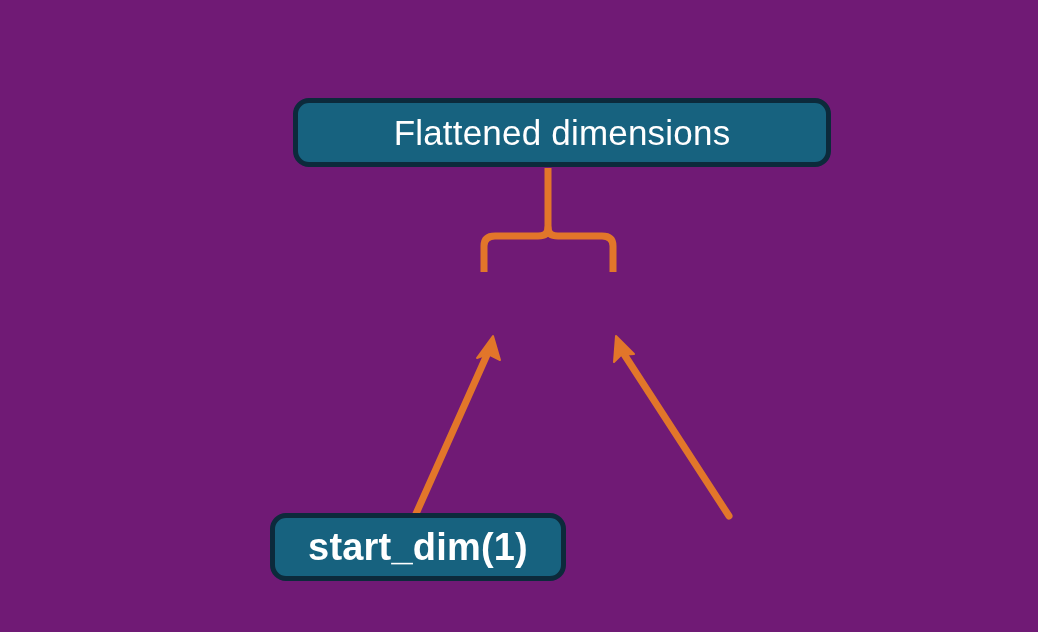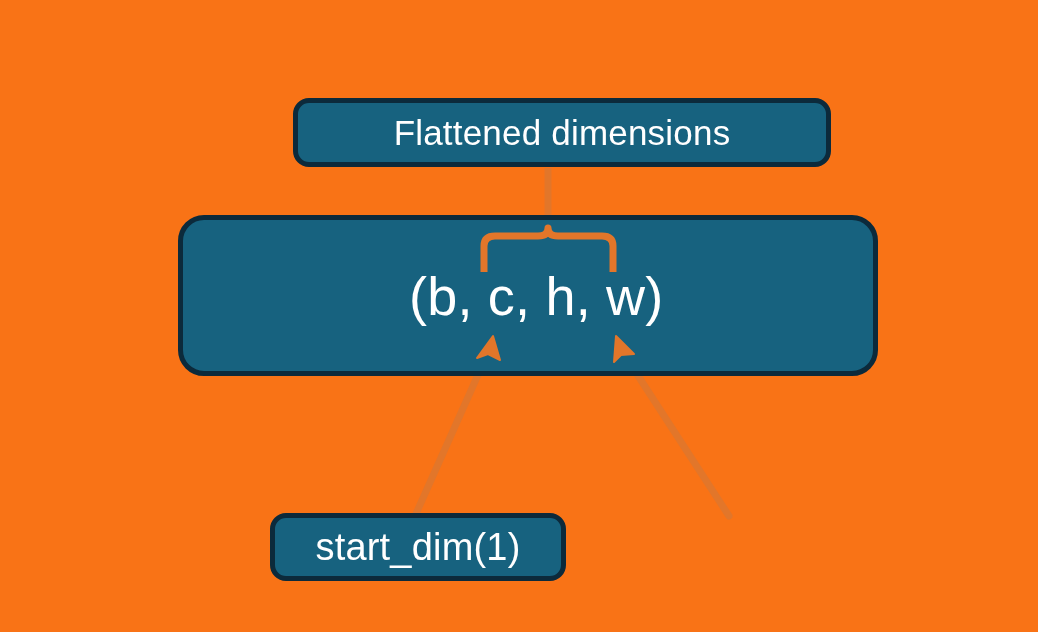--- a/index.html
+++ b/index.html
@@ -7,21 +7,21 @@
     padding: 0;
     background: #ffffff;
   }
   body {
     font-family: "Liberation Sans", sans-serif;
   }
   #stage {
     position: relative;
     width: 1038px;
     height: 632px;
-    background: #f97316;
+    background: #701a75;
     overflow: hidden;
   }
   .node {
     position: absolute;
     box-sizing: border-box;
     background: #17627f;
     border: 5px solid #0c2a3b;
     border-radius: 18px;
     display: flex;
     align-items: center;
@@ -74,20 +74,21 @@
   #node-end-dim {
     left: 583px;
     top: 513px;
     width: 298px;
     height: 68px;
     border-radius: 16px;
   }
   #node-start-dim .label,
   #node-end-dim .label {
     font-size: 38px;
+    font-weight: bold;
   }
   
   svg.overlay {
     position: absolute;
     left: 0;
     top: 0;
     width: 1038px;
     height: 632px;
     pointer-events: none;
   }
@@ -105,23 +106,20 @@
 
     <path d="M 415 516 L 490 348" fill="none" stroke="#e2762a" stroke-width="7" stroke-linecap="round"></path>
 
     <path d="M 729 516 L 620 348" fill="none" stroke="#e2762a" stroke-width="7" stroke-linecap="round"></path>
   </svg>
 
   <div class="node" id="node-flattened">
     <span class="label">Flattened dimensions</span>
   </div>
 
-  <div class="node" id="node-tuple">
-    <span class="label">(b, c, h, w)</span>
-  </div>
 
   <div class="node" id="node-start-dim">
     <span class="label">start_dim(1)</span>
   </div>
 
 
   <svg class="overlay" id="layer-over" viewBox="0 0 1038 632" xmlns="http://www.w3.org/2000/svg">
 
     <path d="M 484 272
              L 484 246

